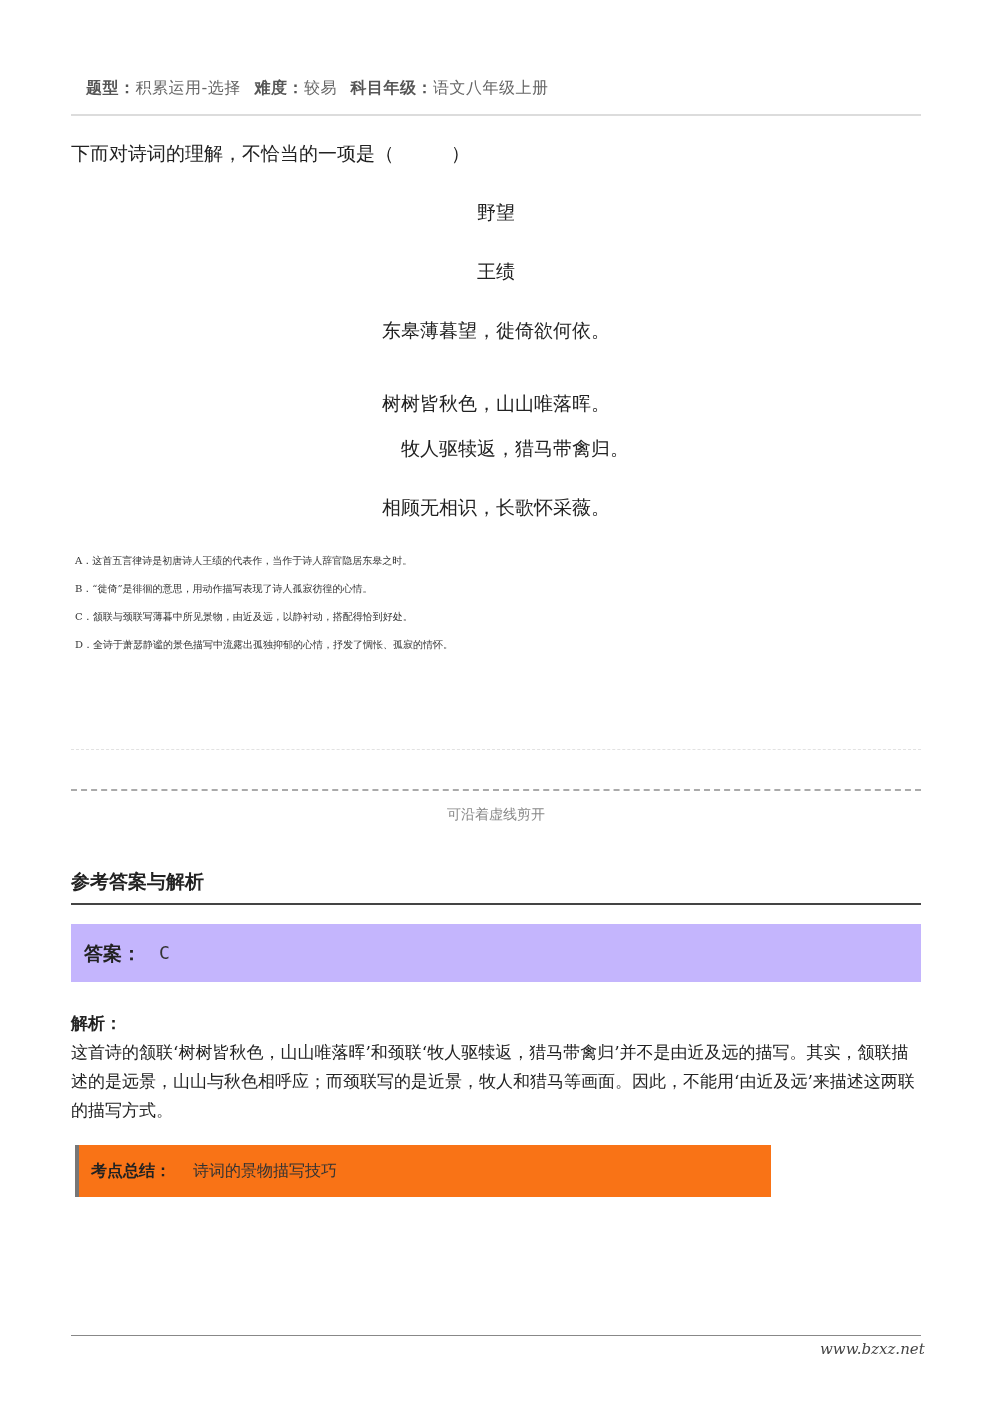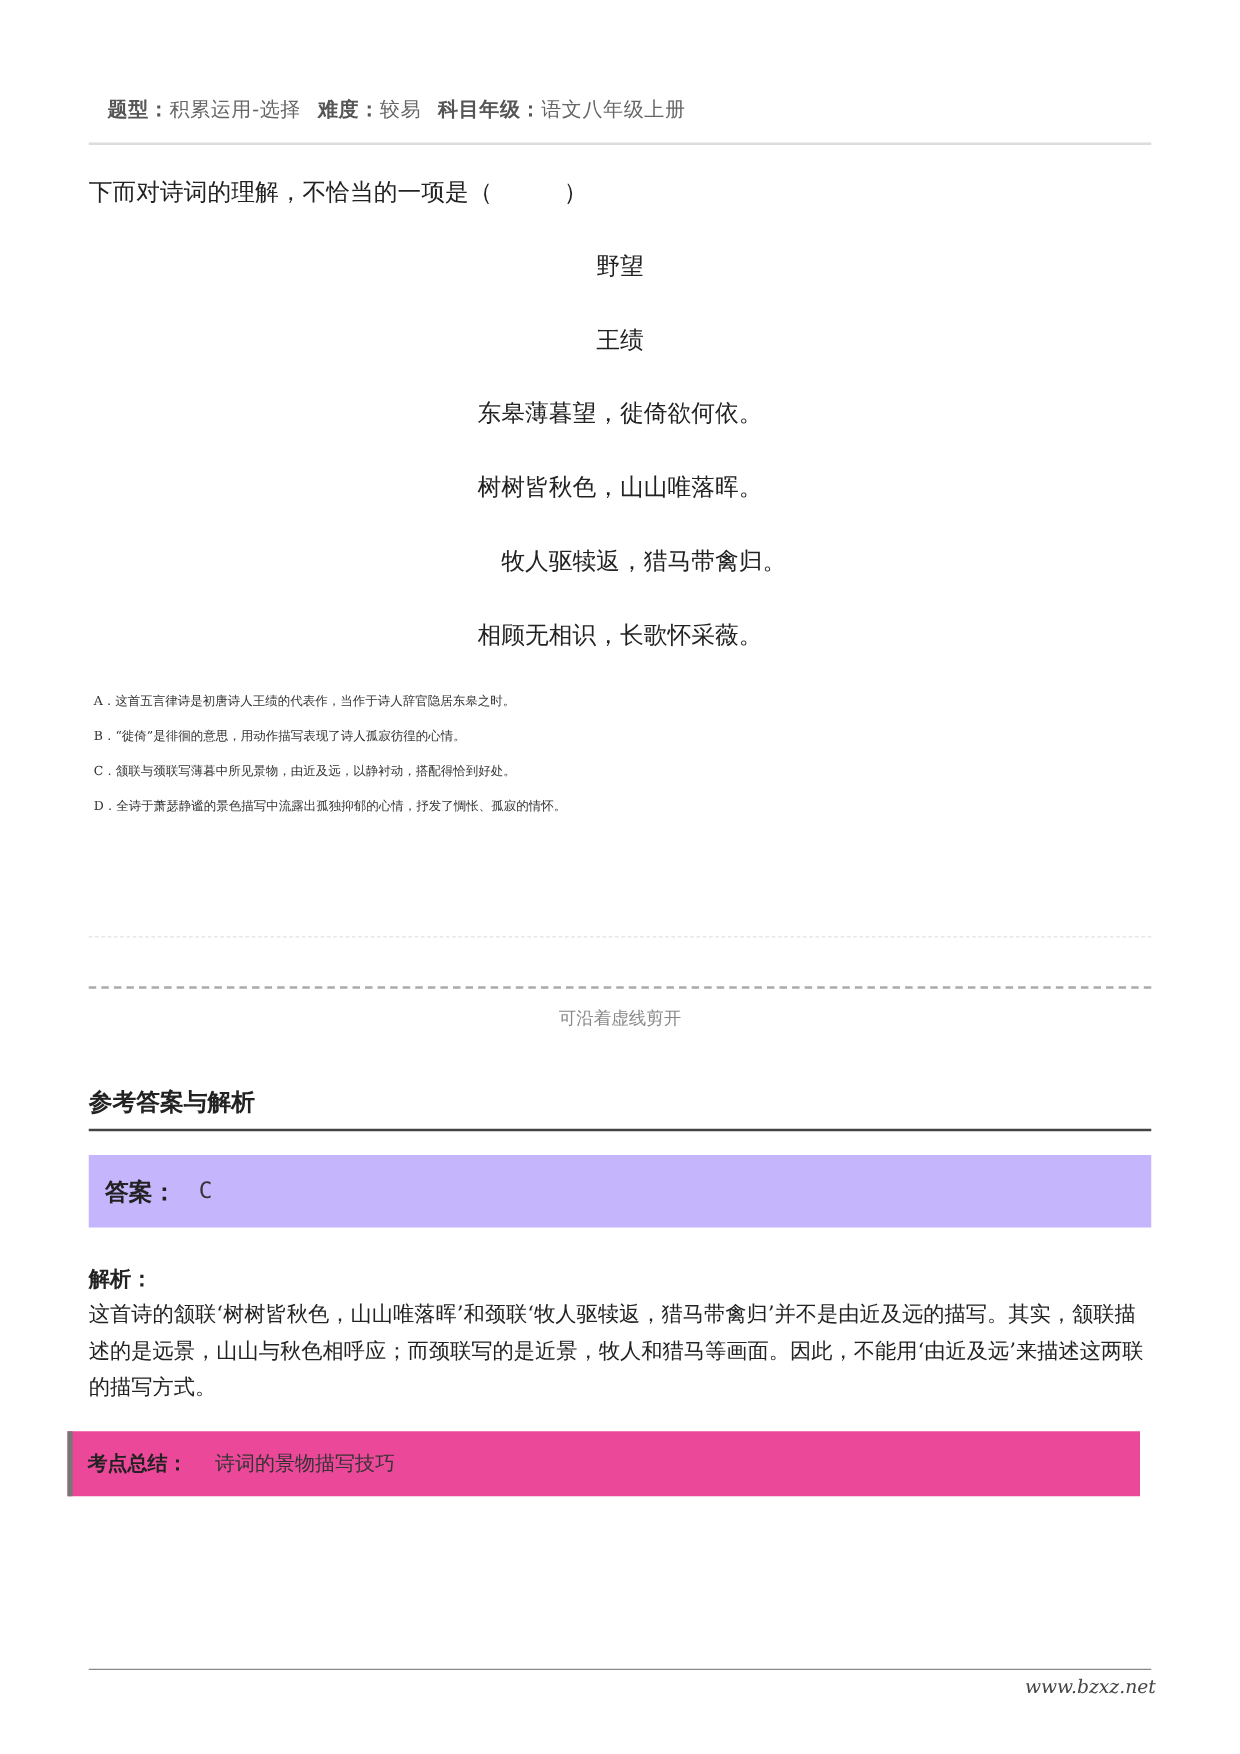--- a/index.html
+++ b/index.html
@@ -55,21 +55,21 @@
       font-family: "DejaVu Sans Mono", "Liberation Mono", monospace;
     }
     .analysis-label {
       left: 71px; top: 1012px; font-size: 17px; font-weight: bold; color: #222;
     }
     .analysis-text {
       left: 71px; top: 1038px; width: 850px; font-size: 17px; line-height: 29px; color: #222;
       font-family: "DejaVu Serif", "Liberation Serif", serif;
     }
     .summary-box {
-      left: 54px; top: 1145px; width: 858px; height: 52px; background: #ec4899;
+      left: 75px; top: 1145px; width: 696px; height: 52px; background: #f97316;
       border-left: 4px solid #777; box-sizing: border-box;
     }
     .summary-label {
       position: absolute; left: 12px; top: 16px; font-size: 16px; font-weight: bold; color: #222;
     }
     .summary-value {
       position: absolute; left: 114px; top: 16px; font-size: 16px; color: #333;
     }
     .hr-footer { left: 71px; top: 1335px; width: 850px; height: 1px; background: #888; }
     .footer-site {
@@ -85,21 +85,21 @@
   <b>难度：</b><span class="val">较易</span>
   <b>科目年级：</b><span>语文八年级上册</span>
 </div>
 <div class="abs hr-top"></div>
 
 <div class="abs question">下而对诗词的理解，不恰当的一项是（　　　）</div>
 
 <div class="abs poem-line" style="top:200px;">野望</div>
 <div class="abs poem-line" style="top:259px;">王绩</div>
 <div class="abs poem-line" style="top:318px;">东皋薄暮望，徙倚欲何依。</div>
-<div class="abs poem-line" style="top:377px;">树树皆秋色，山山唯落晖。</div>
+<div class="abs poem-line" style="top:391px;">树树皆秋色，山山唯落晖。</div>
 <div class="abs poem-line" style="top:436px;margin-left:19px;">牧人驱犊返，猎马带禽归。</div>
 <div class="abs poem-line" style="top:495px;">相顾无相识，长歌怀采薇。</div>
 
 <div class="abs option" style="top:554px;">A．这首五言律诗是初唐诗人王绩的代表作，当作于诗人辞官隐居东皋之时。</div>
 <div class="abs option" style="top:582px;">B．“徙倚”是徘徊的意思，用动作描写表现了诗人孤寂彷徨的心情。</div>
 <div class="abs option" style="top:610px;">C．颔联与颈联写薄暮中所见景物，由近及远，以静衬动，搭配得恰到好处。</div>
 <div class="abs option" style="top:638px;">D．全诗于萧瑟静谧的景色描写中流露出孤独抑郁的心情，抒发了惆怅、孤寂的情怀。</div>
 
 <div class="abs dash-light"></div>
 <div class="abs dash-dark"></div>

